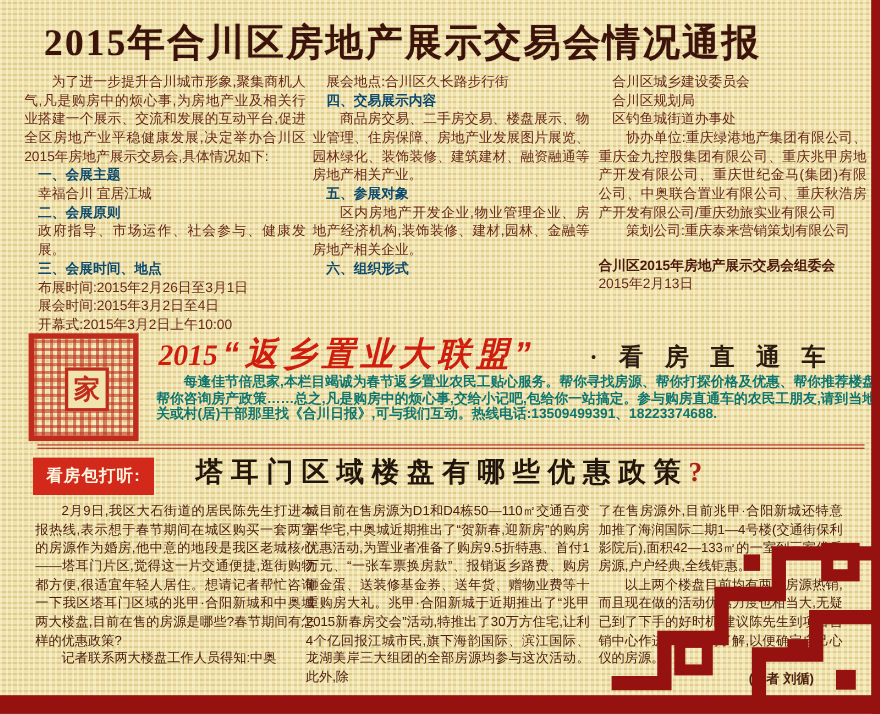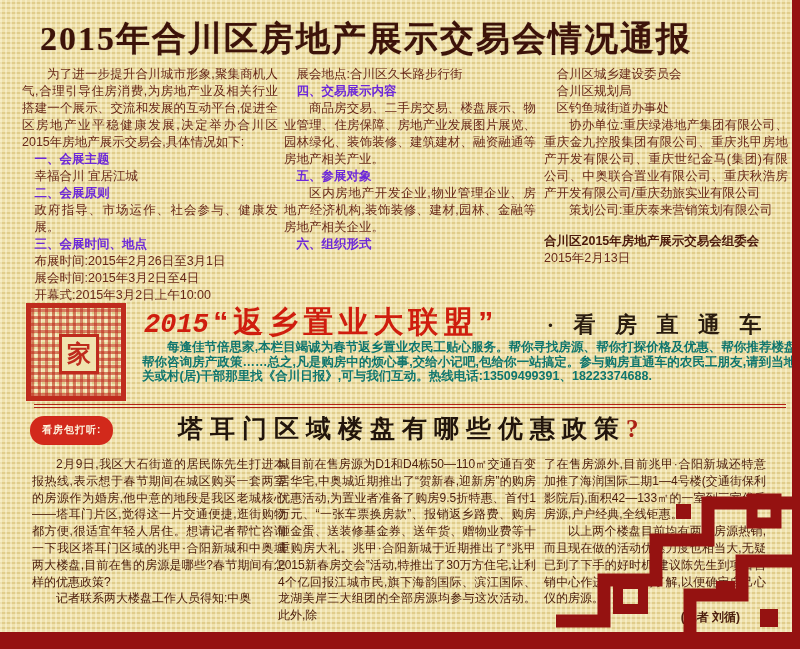--- a/index.html
+++ b/index.html
@@ -19,21 +19,21 @@
     font-size:34px; font-weight:bold; color:#3c130a; letter-spacing:2px;
     font-family:"Liberation Serif","DejaVu Serif",serif;
     text-shadow:0 0 1px rgba(60,19,10,.4);
   }
   
   .ncol{ top:66px; height:238px; overflow:hidden;
     font-size:12.5px; line-height:17px; color:#68291a; }
   .ncol p{ text-align:justify; }
   .ind2{ text-indent:2em; }
   .ind1{ padding-left:1em; }
-  .nhead{ font-weight:bold; color:#6d28d9; padding-left:1em; }
+  .nhead{ font-weight:bold; color:#0c4a6e; padding-left:1em; }
   #ncol1{ left:22px;  width:256px; }
   #ncol2{ left:284px; width:252px; }
   #ncol3{ left:544px; width:244px; }
   .sig1{ font-weight:bold; color:#4c1a0c; text-align:right; margin-top:14px; }
   .sig2{ text-align:right; padding-right:14px; }
   
   .banner{ top:300px; left:16px; width:772px; height:106px; }
   .seal{
     position:absolute; left:10px; top:3px; width:100px; height:98px;
     border:5px solid #bf2b1d; padding:5px;
@@ -43,37 +43,37 @@
   }
   .seal-inner{
     position:absolute; left:28px; top:26px; width:40px; height:40px;
     background:#f0e3ae; border:3px solid #bf2b1d;
     display:flex; align-items:center; justify-content:center;
     font-size:24px; font-weight:bold; color:#bf2b1d;
     font-family:"Liberation Serif","DejaVu Serif",serif;
   }
   .banner-titleline{ position:absolute; left:128px; top:2px; width:644px; white-space:nowrap; }
   .banner-year{ font-size:27px; font-weight:bold; color:#cf1d0e; font-style:italic;
-    font-family:Liberation Mono, monospace; }
+    font-family:Liberation Serif, serif; }
   .banner-main{ font-size:30px; font-weight:bold; color:#cf1d0e; letter-spacing:5px;
-    font-family:"Liberation Sans","DejaVu Sans",sans-serif; }
+    font-family:"Liberation Sans","DejaVu Sans",sans-serif;font-style:italic; }
   .banner-sub{ font-size:22px; font-weight:bold; color:#2a1c10; letter-spacing:7px;
     font-family:"Liberation Serif","DejaVu Serif",serif;padding-left:44px; }
   .banner-body{
     position:absolute; left:126px; top:40px; width:692px; height:58px; overflow:hidden;
     font-size:12.5px; font-weight:bold; color:#0f766e; line-height:14.5px;
     text-align:justify; text-indent:2em;
   }
   .banner-rule{ top:404px; left:34px; width:752px; height:4px;
     border-top:1px solid #b02015; border-bottom:1px solid #b02015; }
   
   .qa-tag{
     top:416px; left:30px; padding:7px 12px 8px 12px;
-    background:#d2291b; color:#fdf6e0; font-size:10px; font-weight:bold;
-    letter-spacing:1px; border-radius:14px;
+    background:#d2291b; color:#fdf6e0; font-size:15px; font-weight:bold;
+    letter-spacing:1px; border-radius:0;
   }
   .qa-headline{
     top:412px; left:178px; width:600px;
     font-size:25px; font-weight:bold; color:#22150c; letter-spacing:7px;
     font-family:"Liberation Serif","DejaVu Serif",serif;
   }
   .qa-headline .qmark{ color:#ab2015; letter-spacing:0; }
   .qcol{ top:456px; height:172px; overflow:hidden;
     font-size:12px; line-height:16.8px; color:#4d200f; }
   .qcol p{ text-align:justify; text-indent:2em; }
@@ -86,21 +86,21 @@
   .right-bar{ top:0; right:0; width:8px; height:649px; background:#951211; }
   .bottom-bar{ left:0; bottom:0; width:800px; height:17px; background:#951211; }
   .ornament{ right:6px; bottom:14px; width:238px; height:150px; }
 </style>
 </head>
 <body>
 
 <div class="abs page-title">2015年合川区房地产展示交易会情况通报</div>
 
 <div class="abs ncol" id="ncol1">
-  <p class="ind2">为了进一步提升合川城市形象,聚集商机人气,合理引导住房消费,为房地产业及相关行业搭建一个展示、交流和发展的互动平台,促进全区房地产业平稳健康发展,决定举办合川区2015年房地产展示交易会,具体情况如下:</p>
+  <p class="ind2">为了进一步提升合川城市形象,聚集商机人气,凡是购房中的烦心事,为房地产业及相关行业搭建一个展示、交流和发展的互动平台,促进全区房地产业平稳健康发展,决定举办合川区2015年房地产展示交易会,具体情况如下:</p>
   <p class="nhead">一、会展主题</p>
   <p class="ind1">幸福合川    宜居江城</p>
   <p class="nhead">二、会展原则</p>
   <p class="ind1">政府指导、市场运作、社会参与、健康发展。</p>
   <p class="nhead">三、会展时间、地点</p>
   <p class="ind1">布展时间:2015年2月26日至3月1日</p>
   <p class="ind1">展会时间:2015年3月2日至4日</p>
   <p class="ind1">开幕式:2015年3月2日上午10:00</p>
 </div>
 

